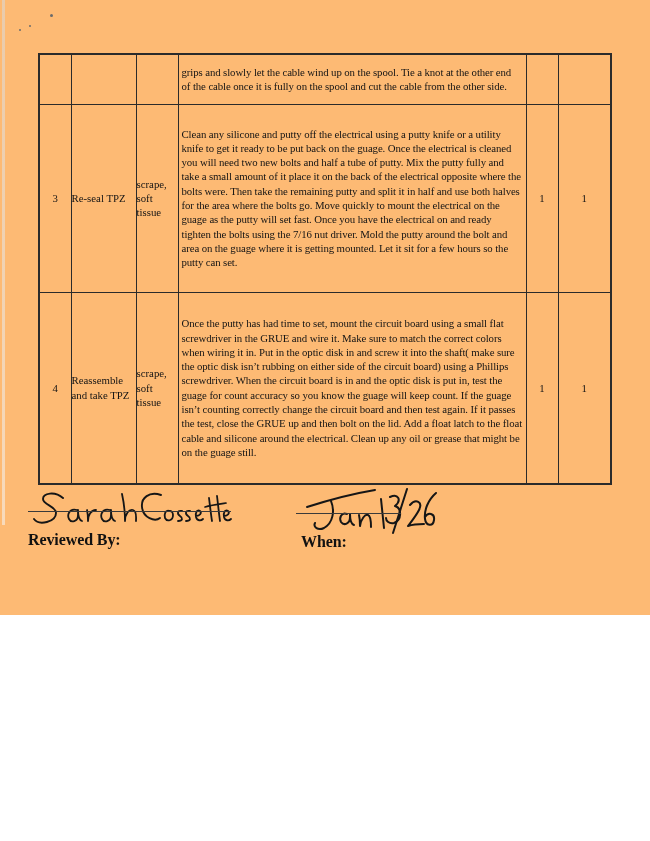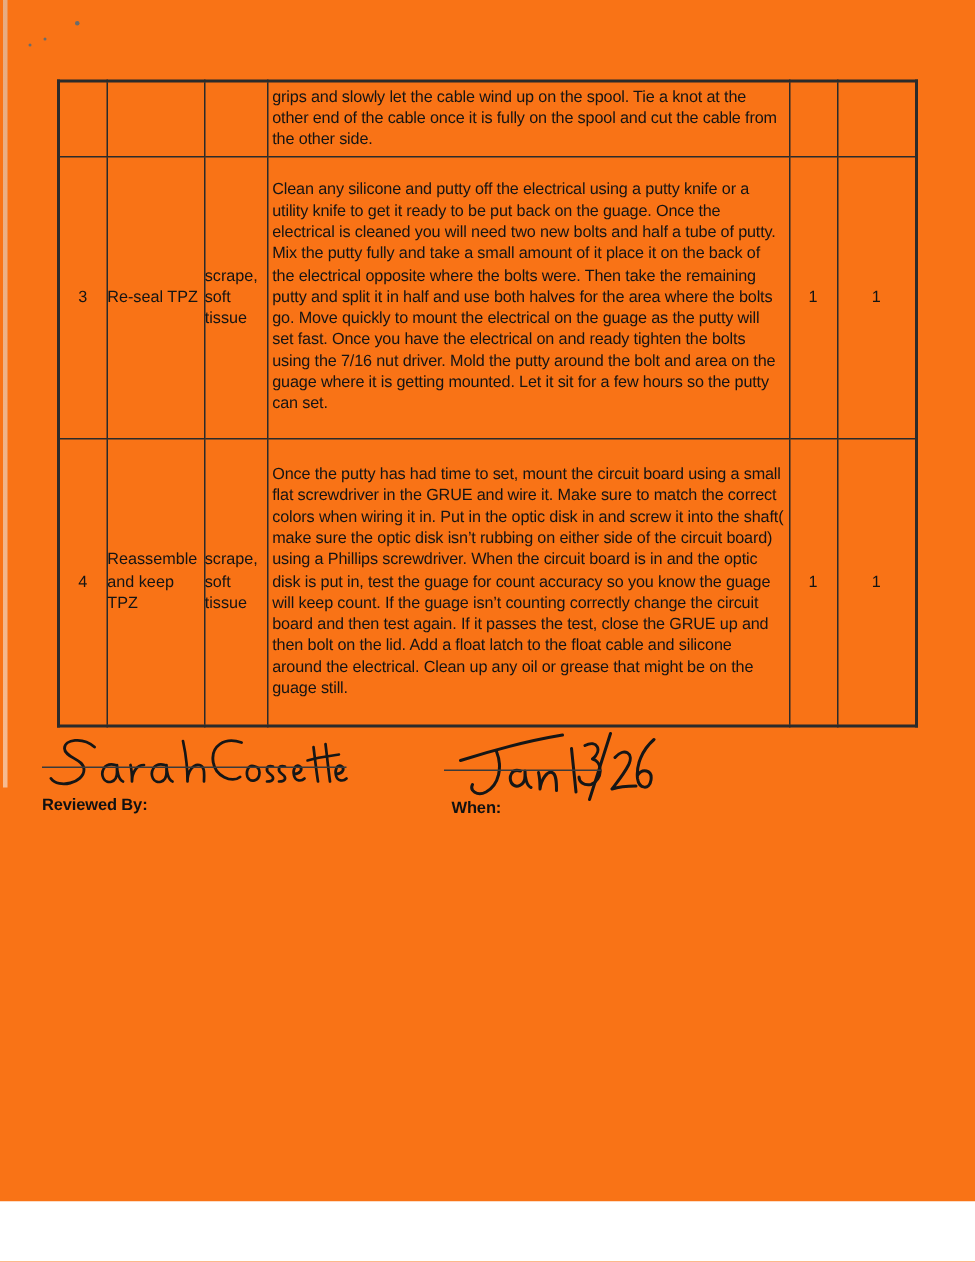--- a/index.html
+++ b/index.html
@@ -1,20 +1,20 @@
 <!DOCTYPE html>
 <html><head>
 <meta charset="utf-8">
 <style>
   html,body{margin:0;padding:0;background:#ffffff;}
   .page{
     position:relative;
-    width:650px;height:801px;
-    background:#f97316;
-    font-family:Liberation Sans, sans-serif;
+    width:650px;height:615px;
+    background:#fdba74;
+    font-family:Liberation Serif, serif;
     color:#1a1a1a;
     overflow:hidden;
   }
   
   .edge-streak{
     position:absolute;left:2px;top:0;width:3px;height:525px;
     background:linear-gradient(to bottom,#d9d9d9,#e9e9e9 60%,#f5f5f5);
     opacity:.55;
   }
   .speck{position:absolute;background:#6b6b6b;border-radius:50%;}
@@ -39,21 +39,21 @@
   td.c-desc{vertical-align:top;}
   td.c-desc .desc{padding:1px 3px 1px 3px;letter-spacing:-0.1px;}
   td.c-qty{text-align:center;}
   tr.r1{height:50px;}
   tr.r2{height:188px;}
   tr.r3{height:192px;}
   
   .sig-line{position:absolute;border-bottom:1.6px solid #3a3a3a;}
   .sig-label{
     position:absolute;
-    font-size:11px;font-weight:bold;color:#111;
+    font-size:16px;font-weight:bold;color:#111;
     letter-spacing:-0.1px;
   }
   svg.ink{position:absolute;overflow:visible;}
   svg.ink path{fill:none;stroke:#161616;stroke-linecap:round;stroke-linejoin:round;}
 </style>
 </head>
 <body>
 
 <div class="page">
 
@@ -87,21 +87,21 @@
       <td class="c-task">Re-seal TPZ</td>
       <td class="c-mat">scrape, soft tissue</td>
       <td class="c-desc">
         <div class="desc">Clean any silicone and putty off the electrical using a putty knife or a utility knife to get it ready to be put back on the guage. Once the electrical is cleaned you will need two new bolts and half a tube of putty. Mix the putty fully and take a small amount of it place it on the back of the electrical opposite where the bolts were. Then take the remaining putty and split it in half and use both halves for the area where the bolts go. Move quickly to mount the electrical on the guage as the putty will set fast. Once you have the electrical on and ready tighten the bolts using the 7/16 nut driver. Mold the putty around the bolt and area on the guage where it is getting mounted. Let it sit for a few hours so the putty can set.</div>
       </td>
       <td class="c-qty">1</td>
       <td class="c-qty">1</td>
     </tr>
     <tr class="r3">
       <td class="c-step">4</td>
-      <td class="c-task">Reassemble and keep TPZ</td>
+      <td class="c-task">Reassemble and take TPZ</td>
       <td class="c-mat">scrape, soft tissue</td>
       <td class="c-desc">
         <div class="desc">Once the putty has had time to set, mount the circuit board using a small flat screwdriver in the GRUE and wire it. Make sure to match the correct colors when wiring it in. Put in the optic disk in and screw it into the shaft( make sure the optic disk isn’t rubbing on either side of the circuit board) using a Phillips screwdriver. When the circuit board is in and the optic disk is put in, test the guage for count accuracy so you know the guage will keep count. If the guage isn’t counting correctly change the circuit board and then test again. If it passes the test, close the GRUE up and then bolt on the lid. Add a float latch to the float cable and silicone around the electrical. Clean up any oil or grease that might be on the guage still.</div>
       </td>
       <td class="c-qty">1</td>
       <td class="c-qty">1</td>
     </tr>
   </tbody>
     </table>
 

